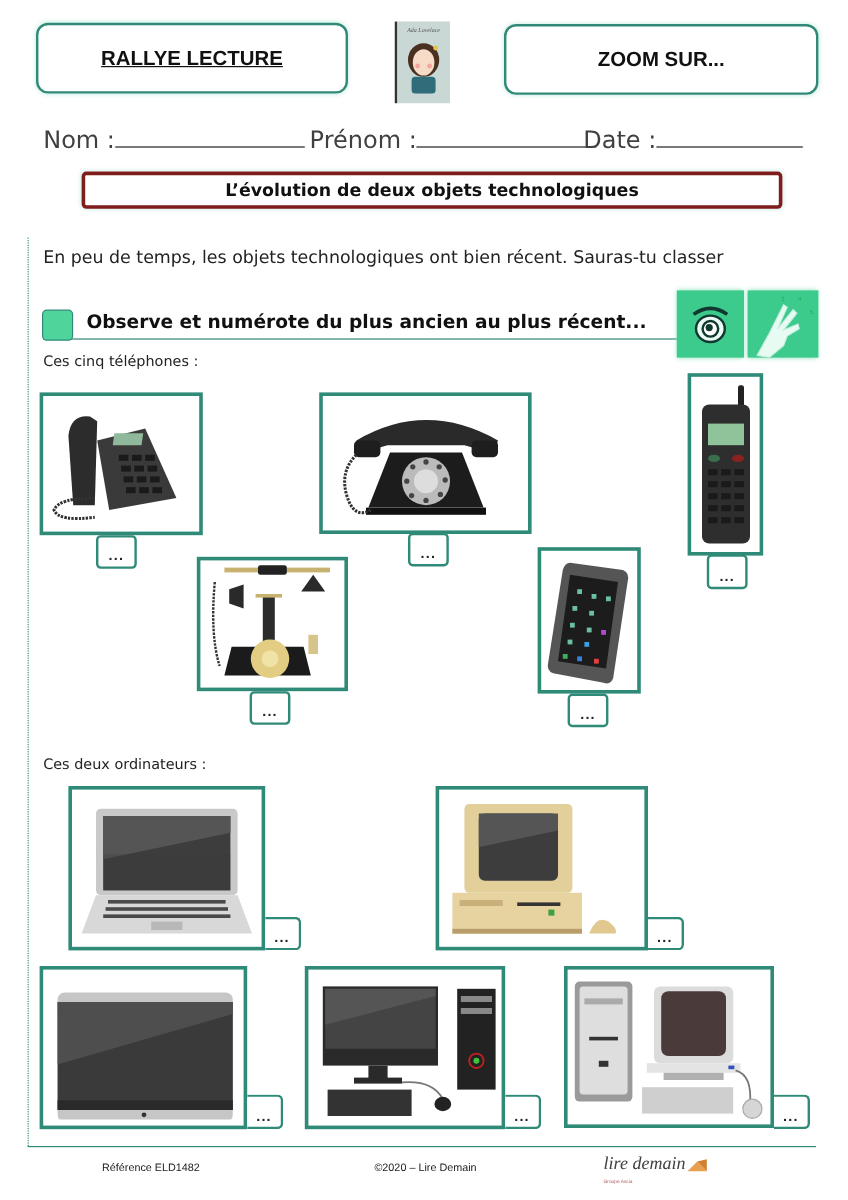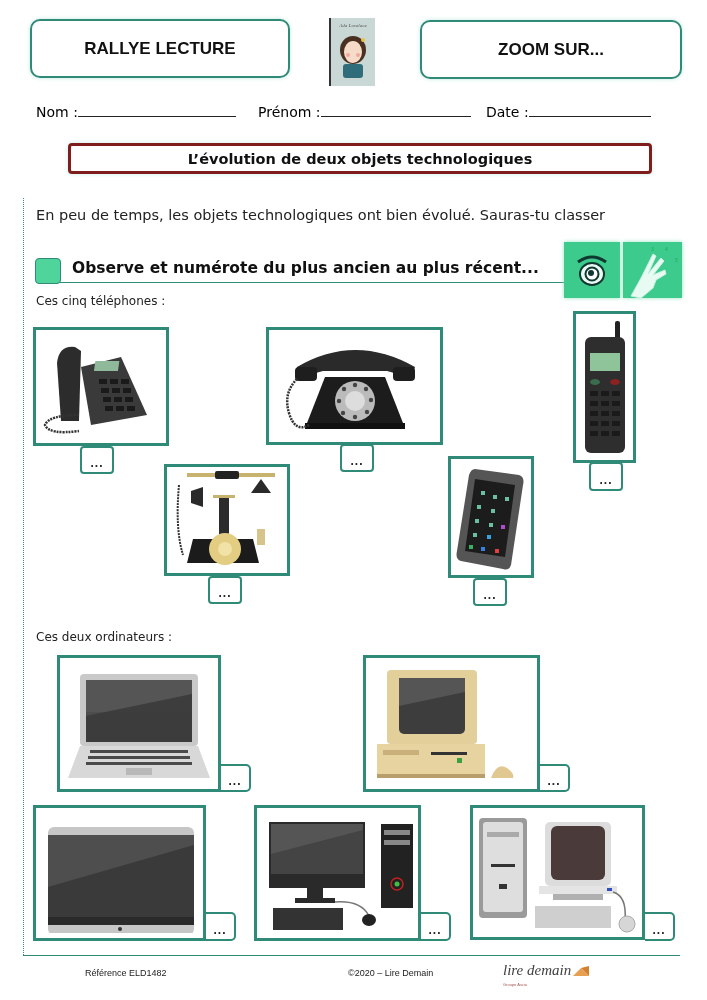--- a/index.html
+++ b/index.html
@@ -1,41 +1,41 @@
 <!DOCTYPE html>
 <html><head>
 <meta charset="utf-8">
 <style>
   html, body { margin:0; padding:0; background:#fff; }
   body { width:707px; height:1000px; position:relative; overflow:hidden; font-family:"Liberation Sans", sans-serif; color:#1a1a1a; }
   .abs { position:absolute; }
   .hdr-box { border:2px solid #2f8a78; border-radius:10px; box-shadow:0 0 4px #bfe9df; display:flex; align-items:center; justify-content:center; font-weight:bold; font-size:17px; font-family:"Liberation Sans", sans-serif; color:#111; }
   .book { background:#c8d6d4; border-left:2px solid #333; }
-  .field-row { font-size:14px; font-family:"DejaVu Sans", sans-serif; color:#000000; }
+  .field-row { font-size:20px; font-family:"DejaVu Sans", sans-serif; color:#404040; }
   .field-line { display:inline-block; border-bottom:1px solid #222; height:12px; vertical-align:baseline; }
   .title-box { border:3px solid #7f1d1d; border-radius:4px; display:flex; align-items:center; justify-content:center; font-family:"DejaVu Sans", sans-serif; font-weight:bold; font-size:14.5px; color:#111; box-shadow:0 0 4px #c4ece2; }
   .margin-line { border-left:1px dotted #3a8d7a; }
   .intro { font-family:"DejaVu Sans", sans-serif; font-size:14.5px; line-height:20px; color:#222; }
   .instr-bar { border-bottom:1.5px solid #2f8a78; }
   .instr-sq { background:#4fd59c; border:1.5px solid #2f8a78; border-radius:4px; }
   .instr-text { font-family:"DejaVu Sans", sans-serif; font-weight:bold; font-size:15.5px; color:#111;text-align:right; }
   .icon-tile { background:#3ccb8c; }
   .section-label { font-family:"DejaVu Sans", sans-serif; font-size:12px; color:#222; }
   .img-box { border:3px solid #2f8a78; background:#fff; box-sizing:border-box; display:flex; align-items:center; justify-content:center; }
   .ans-box { border:2px solid #2f8a78; border-radius:4px; background:#fff; box-sizing:border-box; display:flex; align-items:flex-end; justify-content:center; padding-bottom:2px; font-weight:bold; font-size:12px; letter-spacing:1px; color:#222; }
   .ans-side { border:2px solid #2f8a78; border-left:none; border-radius:0 5px 5px 0; background:#fff; box-sizing:border-box; display:flex; align-items:flex-end; justify-content:center; padding-bottom:2px; font-weight:bold; font-size:12px; letter-spacing:1px; color:#222; }
   .footer-line { border-top:1.5px solid #2f8a78; }
   .footer-text { font-family:"Liberation Sans", sans-serif; font-size:9px; color:#222; }
   .logo { font-family:"Liberation Serif", serif; font-style:italic; font-size:15px; color:#404040; }
   svg { display:block; }
 </style>
 </head>
 <body>
 
-<div class="abs hdr-box" style="left:30px;top:19px;width:256px;height:55px;">
+<div class="abs hdr-box" style="left:30px;top:19px;width:256px;height:55px;text-decoration:underline;">
     <span>RALLYE LECTURE</span>
   </div>
 <div class="abs book" style="left:329px;top:18px;width:44px;height:68px;">
   <svg width="44" height="68" viewBox="0 0 44 68">
     <rect width="44" height="68" fill="#c9d7d5"></rect>
     <text x="22" y="9" font-size="5" text-anchor="middle" fill="#555" font-family="Liberation Serif, serif" font-style="italic">Ada Lovelace</text>
     <ellipse cx="22" cy="32" rx="13" ry="14" fill="#4a3020"></ellipse>
     <ellipse cx="22" cy="34" rx="9" ry="11" fill="#f6dcc8"></ellipse>
     <circle cx="17" cy="37" r="2" fill="#f2a6a0"></circle>
     <circle cx="27" cy="37" r="2" fill="#f2a6a0"></circle>
@@ -51,21 +51,21 @@
 <div class="abs field-row" style="left:258px;top:104px;"><span>Prénom :</span><span class="field-line" style="width:150px;"></span></div>
 <div class="abs field-row" style="left:486px;top:104px;"><span>Date :</span><span class="field-line" style="width:122px;"></span></div>
 
 <div class="abs title-box" style="left:68px;top:143px;width:578px;height:25px;">
     <span>L’évolution de deux objets technologiques</span>
   </div>
 
 <div class="abs margin-line" style="left:23px;top:198px;height:757px;"></div>
 
 <div class="abs intro" style="left:36px;top:205px;width:640px;">
-  <div>En peu de temps, les objets technologiques ont bien évolué. Sauras-tu classer</div>
+  <div>En peu de temps, les objets technologiques ont bien récent. Sauras-tu classer</div>
 </div>
 
 <div class="abs instr-bar" style="left:36px;top:282px;width:530px;height:0;"></div>
 <div class="abs instr-sq" style="left:35px;top:258px;width:24px;height:24px;"></div>
 <div class="abs instr-text" style="left:72px;top:259px;">Observe et numérote du plus ancien au plus récent...</div>
 <div class="abs icon-tile" style="left:564px;top:242px;width:56px;height:56px;box-shadow:0 0 4px #8fe3bf;">
   <svg width="56" height="56" viewBox="0 0 56 56">
     <path d="M14 20 Q28 10 42 20" stroke="#103830" stroke-width="3" fill="none"></path>
     <ellipse cx="28" cy="32" rx="12" ry="11" fill="#e9faf3" stroke="#103830" stroke-width="2"></ellipse>
     <circle cx="28" cy="32" r="6.5" fill="#fff" stroke="#103830" stroke-width="2"></circle>
@@ -277,21 +277,21 @@
     <rect x="76" y="82" width="50" height="6" fill="#b0b0b0"></rect>
     <rect x="58" y="94" width="76" height="22" fill="#cfcfcf"></rect>
     <path d="M136 80 Q150 84 148 108" stroke="#777" stroke-width="1.5" fill="none"></path>
     <ellipse cx="150" cy="112" rx="8" ry="8" fill="#d6d6d6" stroke="#aaa"></ellipse>
   </svg>
 </div>
 <div class="abs ans-side" style="left:645px;top:912px;width:30px;height:29px;">...</div>
 
 <div class="abs footer-line" style="left:23px;top:955px;width:657px;height:0;"></div>
 <div class="abs footer-text" style="left:85px;top:968px;">Référence ELD1482</div>
-<div class="abs footer-text" style="left:312px;top:968px;margin-left:36px;">©2020 – Lire Demain</div>
+<div class="abs footer-text" style="left:312px;top:968px;">©2020 – Lire Demain</div>
 <div class="abs" style="left:503px;top:962px;display:flex;align-items:center;">
   <span class="logo">lire demain</span>
   <svg width="20" height="14" viewBox="0 0 20 14">
       <path d="M2 12 L10 4 L18 12 Z" fill="#e8a050"></path>
       <path d="M10 4 L18 2 L18 12 Z" fill="#d08030"></path>
     </svg>
 </div>
 <div class="abs" style="left:503px;top:982px;font-size:4px;color:#a55;font-family:'Liberation Sans',sans-serif;">Groupe Ascia</div>
 
 </body></html>

